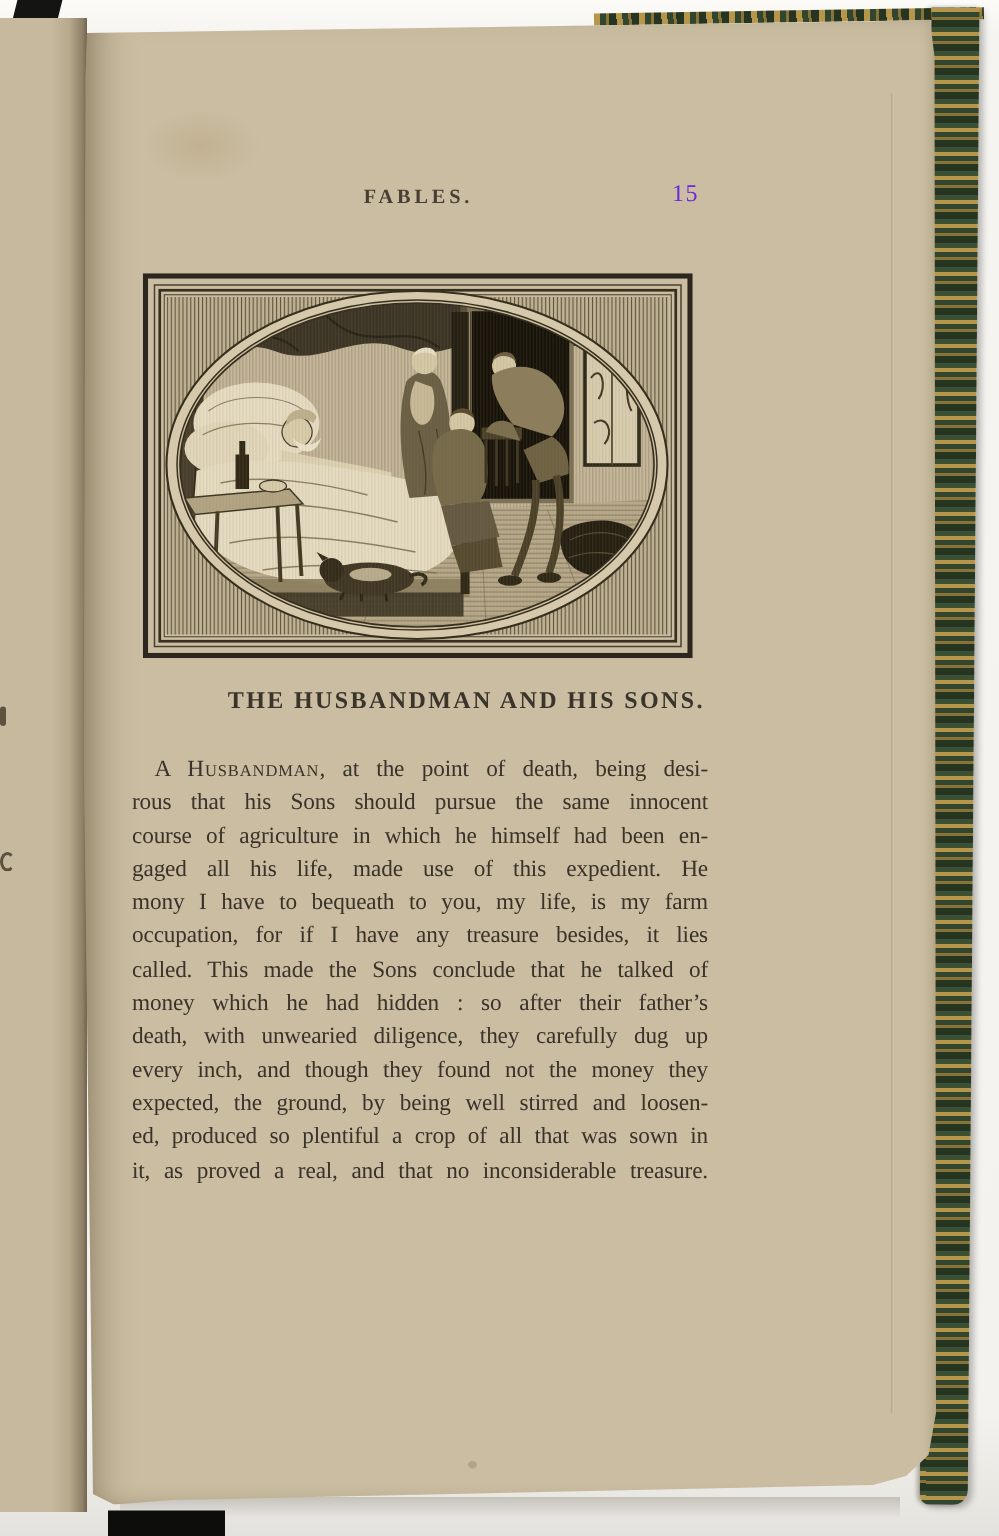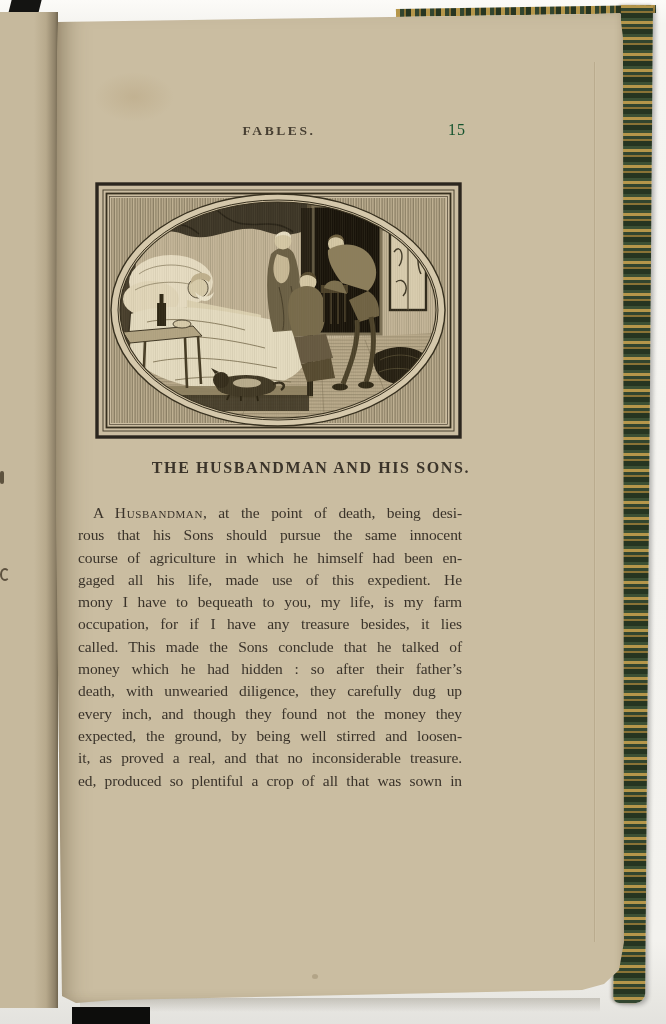--- a/index.html
+++ b/index.html
@@ -35,31 +35,31 @@
     background:radial-gradient(closest-side,rgba(150,118,66,.16),rgba(150,118,66,0));}
   .stain2{position:absolute;left:66px;top:372px;width:9px;height:7px;border-radius:50%;background:rgba(96,76,44,.28);}
   .stain3{position:absolute;left:258px;top:962px;width:6px;height:5px;border-radius:50%;background:rgba(96,76,44,.22);}
   .right-crease{position:absolute;left:540px;top:50px;width:2px;height:880px;
     background:linear-gradient(90deg,rgba(118,98,62,.30),rgba(236,226,200,.35));}
 
   
   .running{position:absolute;left:34px;top:111px;width:382px;height:22px;color:#473f32;}
   .running .rtitle{display:block;text-align:center;font-size:13.5px;letter-spacing:2.6px;font-weight:bold;
     font-family:"Liberation Serif",serif;}
-  .running .pageno{position:absolute;right:4px;top:-2px;font-size:16px;letter-spacing:1px;color:#14532d;}
+  .running .pageno{position:absolute;right:4px;top:-2px;font-size:16px;letter-spacing:1px;color:#6d28d9;}
 
   
   .plate{position:absolute;left:41px;top:170px;width:367px;height:257px;}
 
   
   .ftitle{position:absolute;left:34px;top:447px;width:382px;text-align:right;
     font-size:16px;letter-spacing:1.6px;color:#3b342a;font-weight:bold;}
 
   
-  .body{position:absolute;left:24px;top:490px;width:384px;color:#3a332a;
+  .body{position:absolute;left:34px;top:490px;width:384px;color:#3a332a;
     font-size:15.5px;line-height:22.3px;letter-spacing:-0.1px;}
   .line{text-align:justify;text-align-last:justify;white-space:normal;height:22.3px;overflow:visible;}
   .line.indent{padding-left:15px;}
   .sc{font-variant:small-caps;letter-spacing:.6px;}
 
   .floor-shadow{position:absolute;left:80px;top:998px;width:520px;height:14px;
     background:linear-gradient(180deg,rgba(70,60,40,.22),rgba(70,60,40,0));}
 </style>
 </head>
 <body>
@@ -207,18 +207,18 @@
         <div class="line">rous that his Sons should pursue the same innocent</div>
         <div class="line">course of agriculture in which he himself had been en-</div>
         <div class="line">gaged all his life, made use of this expedient.  He</div>
         <div class="line">mony I have to bequeath to you, my life, is my farm</div>
         <div class="line">occupation, for if I have any treasure besides, it lies</div>
         <div class="line">called.  This made the Sons conclude that he talked of</div>
         <div class="line">money which he had hidden : so after their father’s</div>
         <div class="line">death, with unwearied diligence, they carefully dug up</div>
         <div class="line">every inch, and though they found not the money they</div>
         <div class="line">expected, the ground, by being well stirred and loosen-</div>
+        <div class="line">ed, produced so plentiful a crop of all that was sown in</div>
         <div class="line">it, as proved a real, and that no inconsiderable treasure.</div>
-        <div class="line">ed, produced so plentiful a crop of all that was sown in</div>
       </div>
   </div>
 
 </div>
 
 </body></html>

